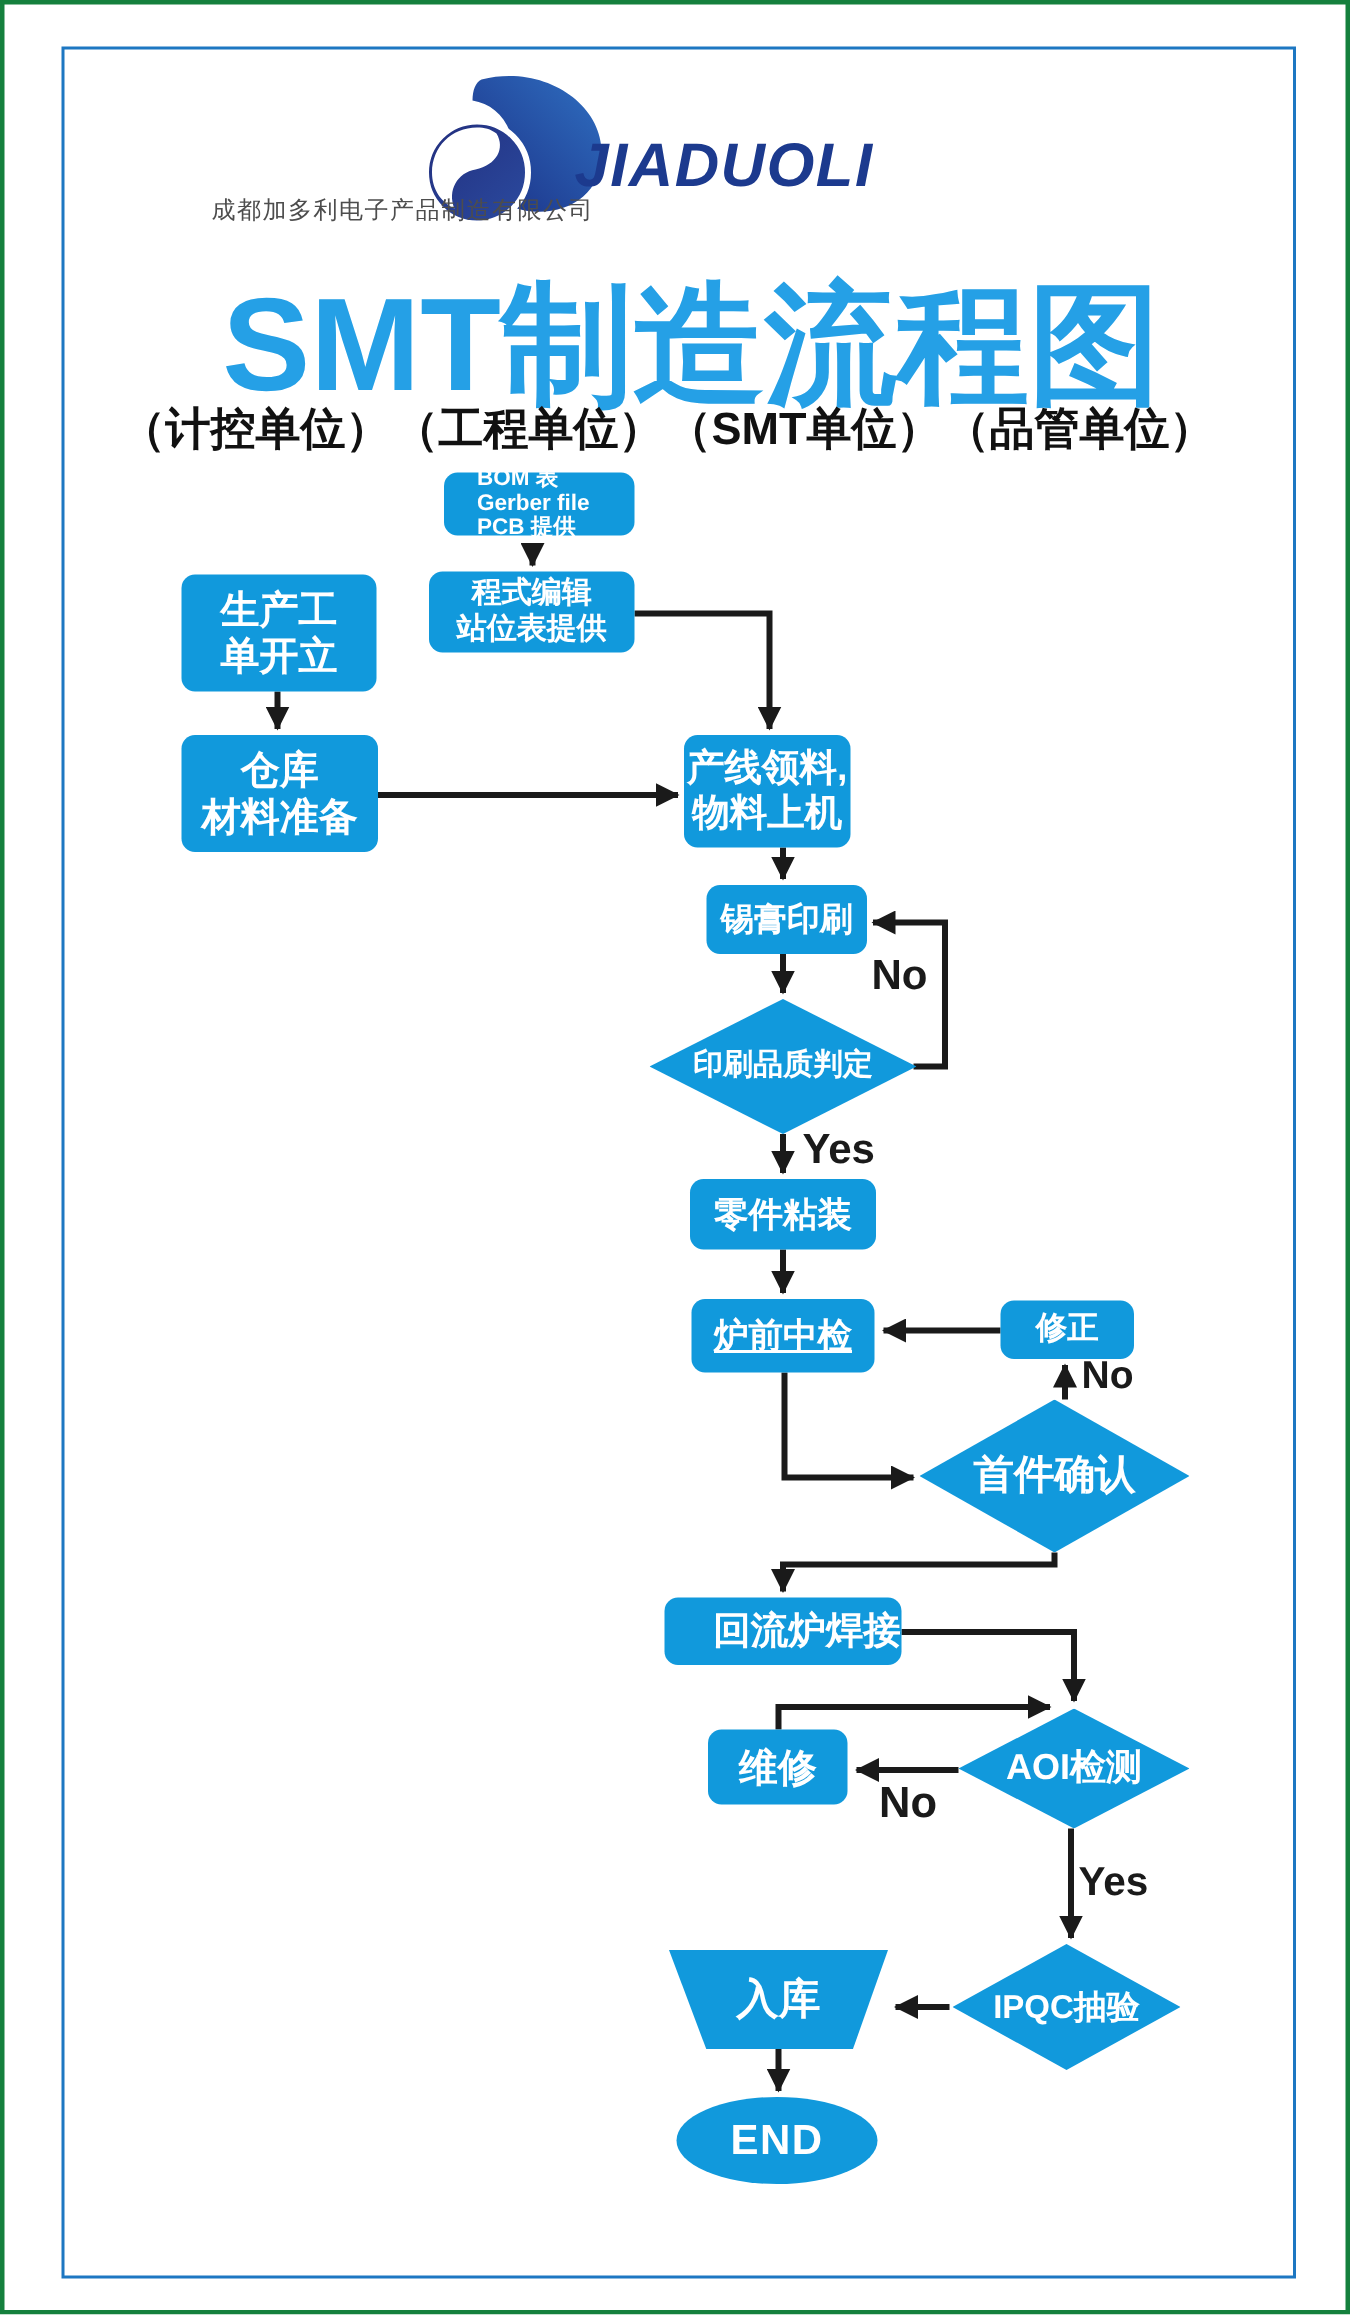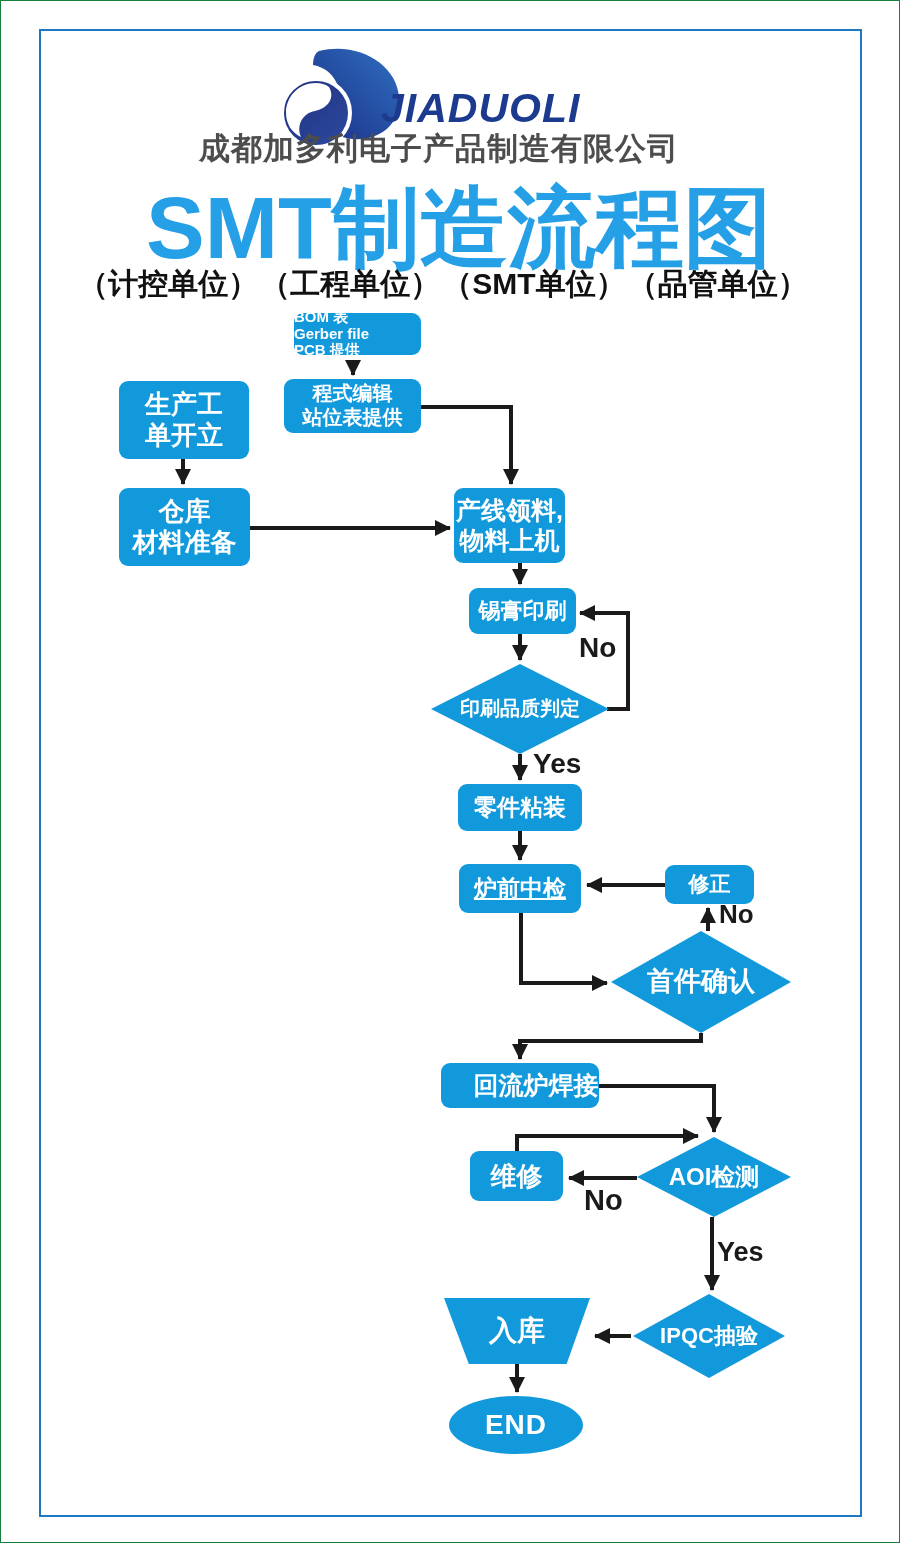--- a/index.html
+++ b/index.html
@@ -6,36 +6,36 @@
     --shape-blue:#1199dc;
     --title-blue:#25a0e6;
     --arrow-black:#1a1a1a;
     --logo-navy:#1c3a8e;
     --company-gray:#4d4d4d;
     --frame-blue:#1d77c2;
   }
   html,body{margin:0;padding:0;background:#fff;}
   .canvas{
     position:relative;width:900px;height:1543px;background:#fff;
-    border:1px solid #15803d;box-sizing:border-box;overflow:hidden;
+    border:3px solid #15803d;box-sizing:border-box;overflow:hidden;
     font-family:"Liberation Sans",sans-serif;
   }
   .frame{
     position:absolute;left:38px;top:28px;width:819px;height:1484px;
     border:2px solid var(--frame-blue);
   }
   
   .logo-svg{position:absolute;left:278px;top:44px;}
   .logo-text{
     position:absolute;left:380px;top:84px;font-size:41px;font-weight:800;
     font-style:italic;color:var(--logo-navy);letter-spacing:1px;
   }
   .company{
-    position:absolute;left:138px;top:127px;width:600px;text-align:center;
-    font-size:31px;font-weight:700;color:var(--company-gray);letter-spacing:1px;
+    position:absolute;left:138px;top:127px;width:600px;
+    font-size:16px;font-weight:400;color:var(--company-gray);letter-spacing:1px;
   }
   .title{
     position:absolute;left:30px;top:166px;width:824px;margin:16px;text-align:center;
     font-size:88px;line-height:1.02;font-weight:800;color:var(--title-blue);
   }
   .units{
     position:absolute;left:30px;top:263px;width:824px;text-align:center;
     font-size:30px;font-weight:700;color:#111;white-space:nowrap;
   }
   .units span{margin:0 1px;}
@@ -47,21 +47,21 @@
   .node{
     position:absolute;background:var(--shape-blue);color:#fff;font-weight:700;
     display:flex;flex-direction:column;align-items:center;justify-content:center;
     text-align:center;line-height:1.18;box-sizing:border-box;
   }
   .box{border-radius:9px;}
   .diamond{clip-path:polygon(50% 0,100% 50%,50% 100%,0 50%);border-radius:0;}
   .trap{clip-path:polygon(0 0,100% 0,84% 100%,17% 100%);}
   .oval{border-radius:50%;}
   .n-bom{left:293px;top:312px;width:127px;height:42px;align-items:flex-start;
-    text-align:left;font-size:15px;line-height:1.12;}
+    padding-left:22px;text-align:left;font-size:15px;line-height:1.12;}
   .n-program{left:283px;top:378px;width:137px;height:54px;font-size:20px;}
   .n-prod{left:118px;top:380px;width:130px;height:78px;font-size:26px;}
   .n-ware{left:118px;top:487px;width:131px;height:78px;font-size:26px;}
   .n-line{left:453px;top:487px;width:111px;height:75px;font-size:25px;}
   .n-paste{left:468px;top:587px;width:107px;height:46px;font-size:22px;}
   .n-printq{left:430px;top:663px;width:178px;height:90px;font-size:20px;}
   .n-mount{left:457px;top:783px;width:124px;height:47px;font-size:23px;}
   .n-preoven{left:458px;top:863px;width:122px;height:49px;font-size:23px;text-decoration:underline;}
   .n-corr{left:664px;top:864px;width:89px;height:39px;font-size:21px;}
   .n-first{left:610px;top:930px;width:180px;height:102px;font-size:27px;}

